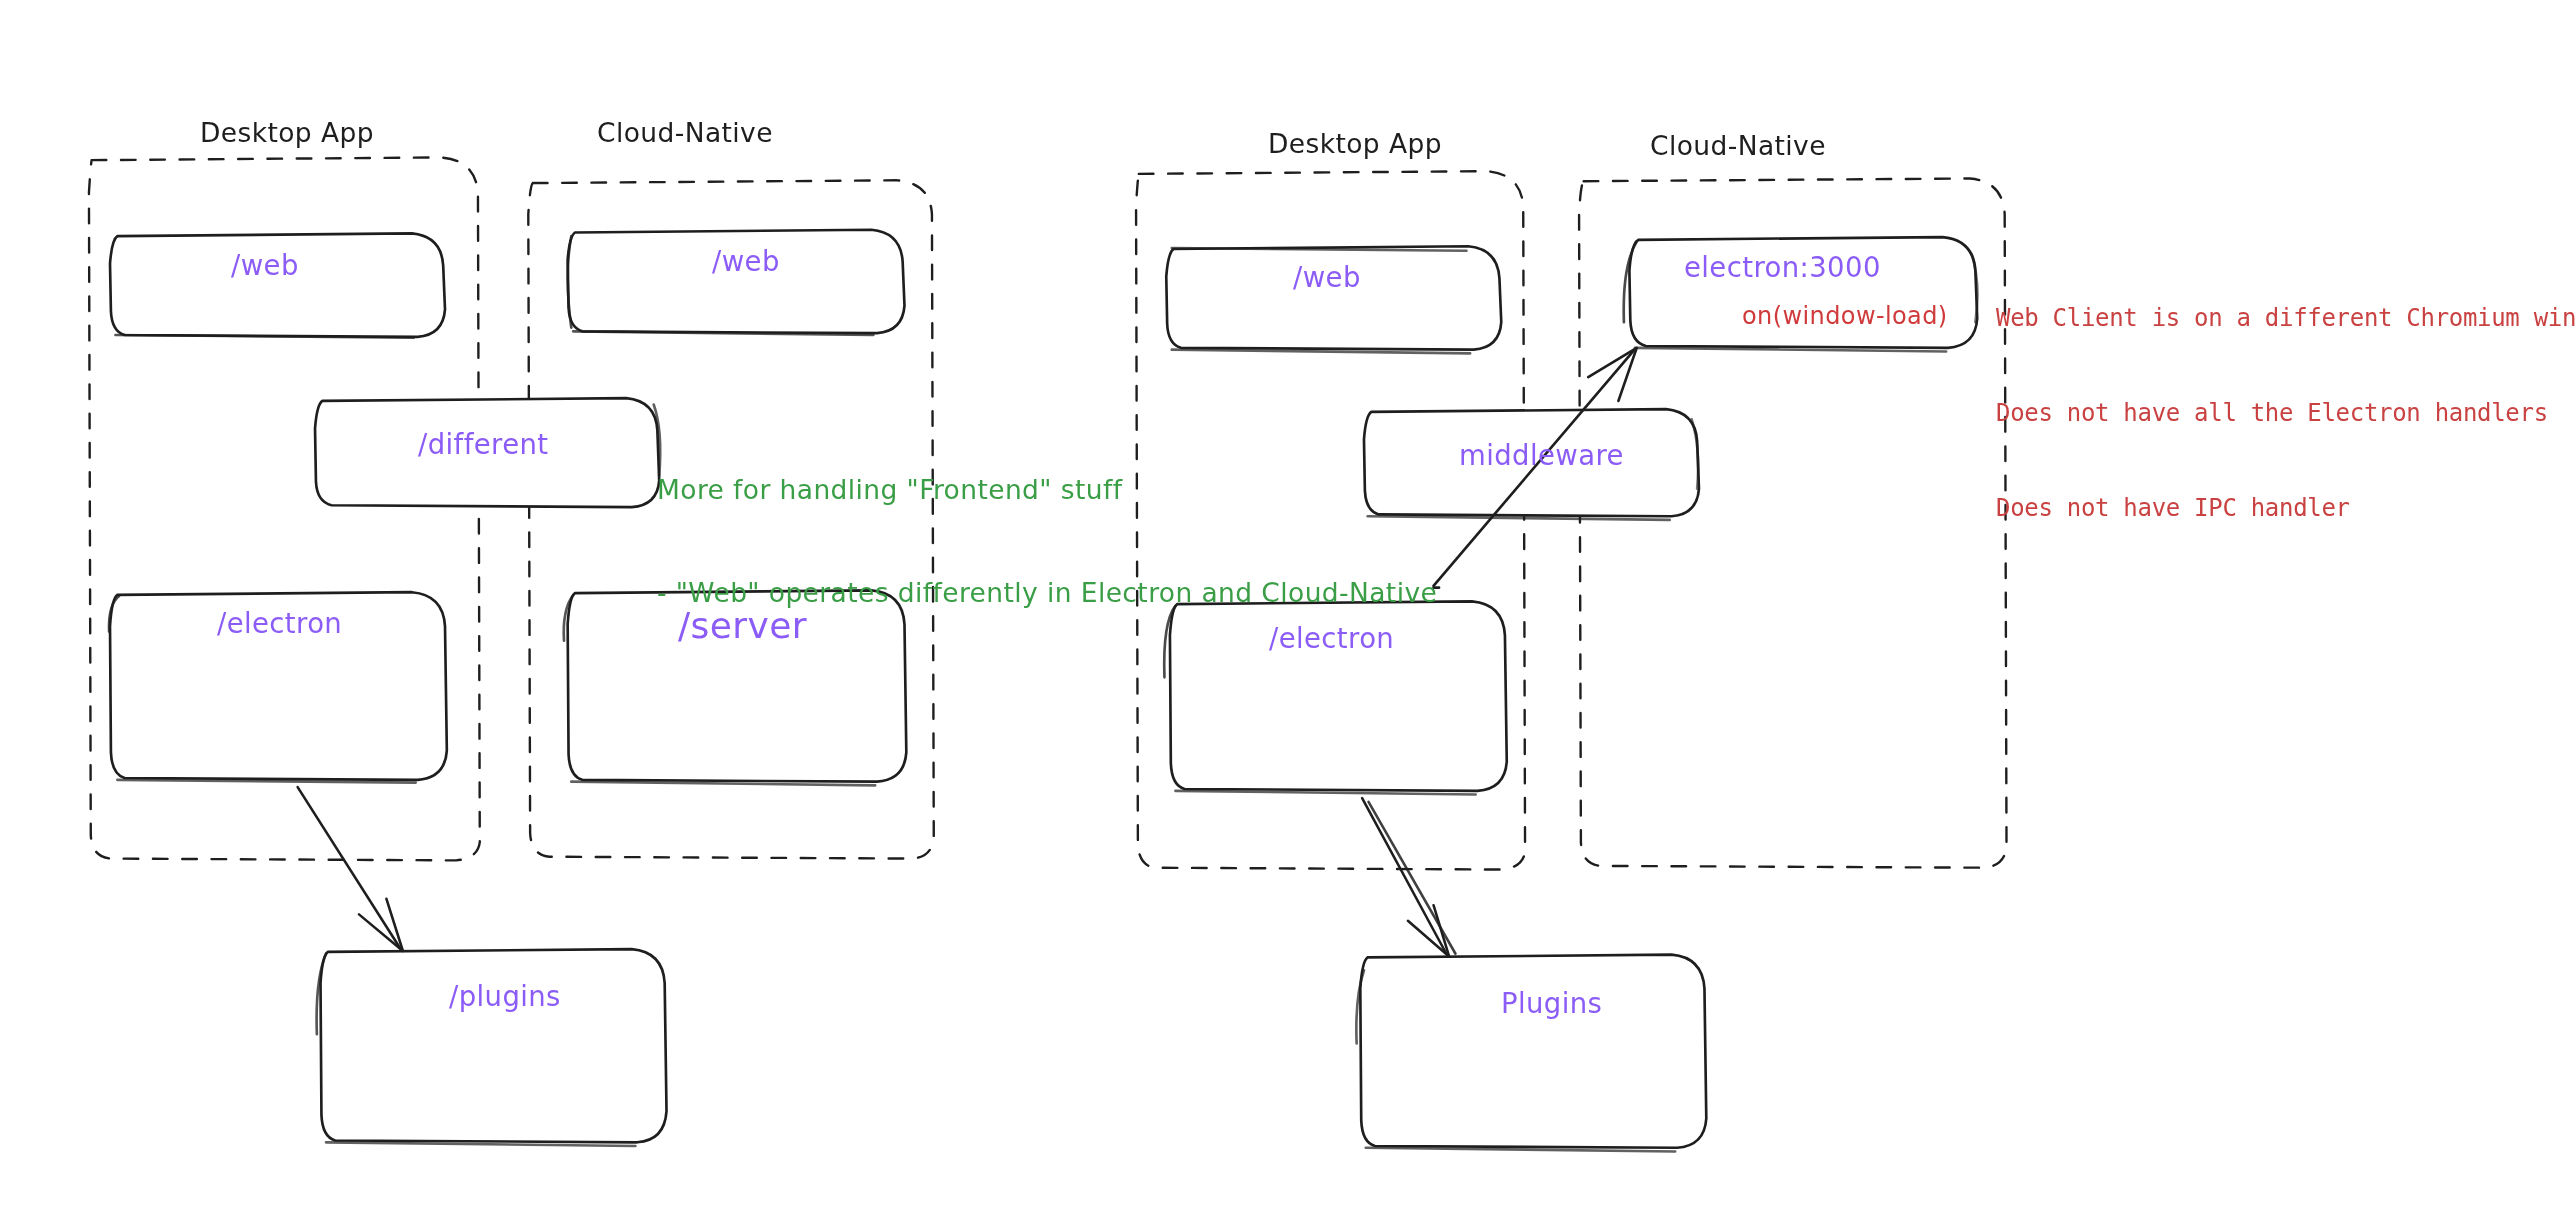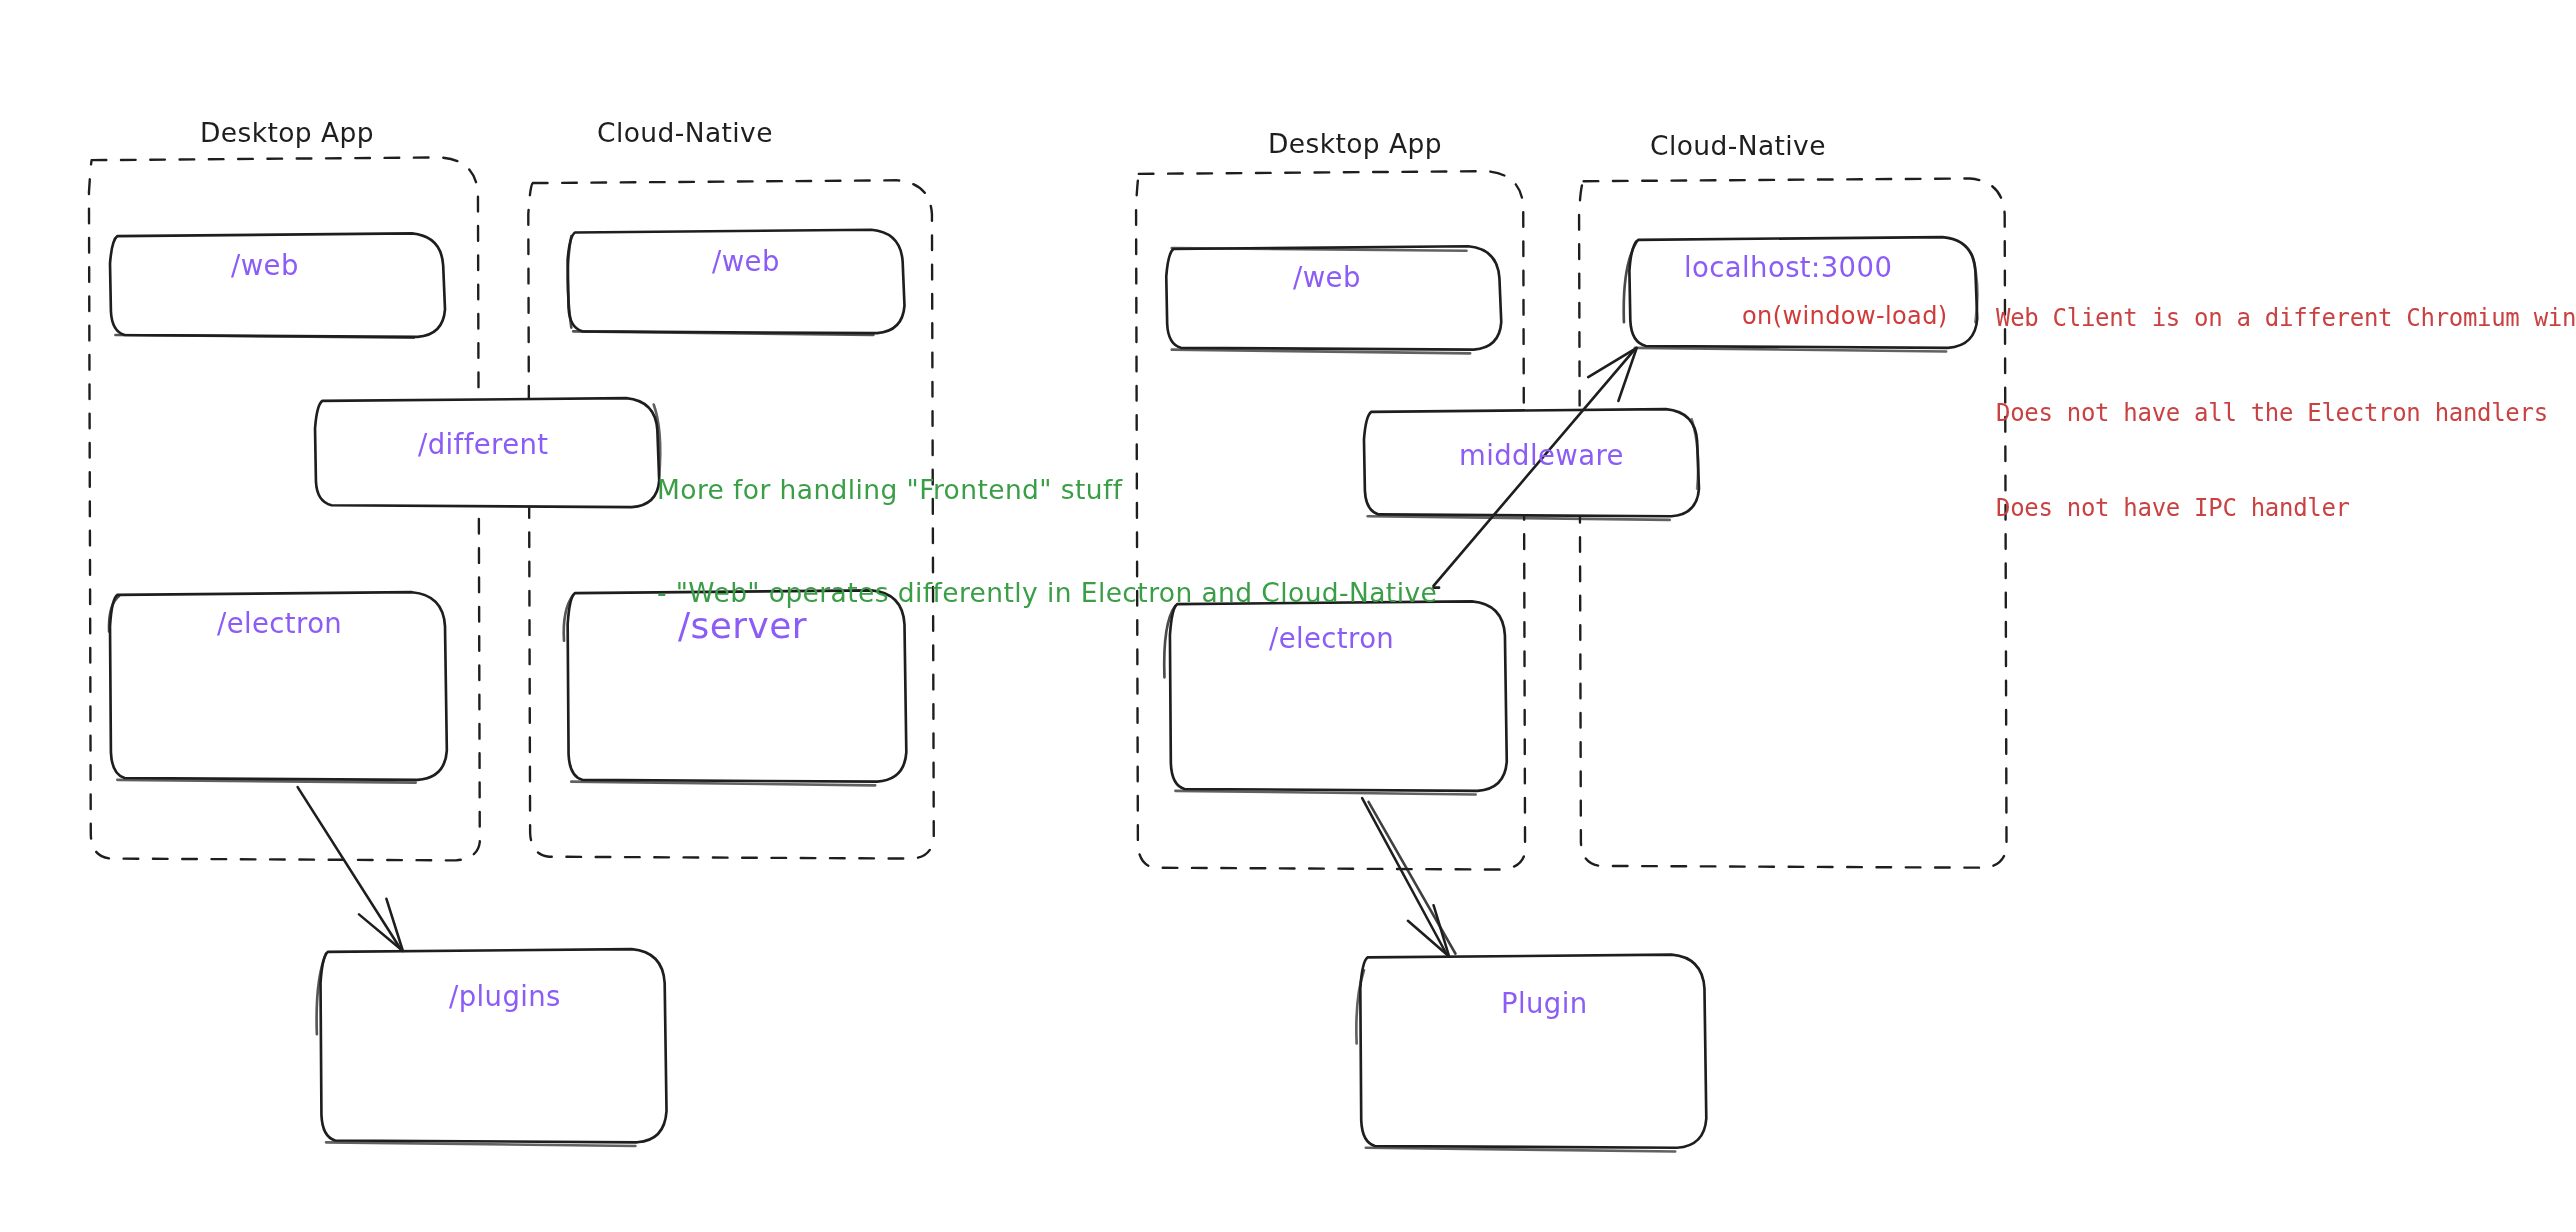--- a/index.html
+++ b/index.html
@@ -177,25 +177,25 @@
 
   <div class="txt note-green" style="left:657px; top:404px;">
     <div>More for handling "Frontend" stuff</div>
     <div>- "Web" operates differently in Electron and Cloud-Native</div>
   </div>
 
   <div class="txt group-title" style="left:1268px; top:128px;">Desktop App</div>
   <div class="txt group-title" style="left:1650px; top:130px;">Cloud-Native</div>
 
   <div class="txt node-label" style="left:1293px; top:261px;">/web</div>
-  <div class="txt node-label" style="left:1684px; top:251px;">localhost:3000</div>
+  <div class="txt node-label" style="left:1684px; top:251px;">electron:3000</div>
   <div class="txt sub-label-red" style="left:1742px; top:302px;">on(window-load)</div>
   <div class="txt node-label" style="left:1459px; top:439px;">middleware</div>
   <div class="txt node-label" style="left:1269px; top:622px;">/electron</div>
-  <div class="txt node-label" style="left:1501px; top:987px;">Plugin</div>
+  <div class="txt node-label" style="left:1501px; top:987px;">Plugins</div>
 
   <div class="txt note-red" style="left:1996px; top:240px;">
     <div>Web Client is on a different Chromium window</div>
     <div>Does not have all the Electron handlers</div>
     <div>Does not have IPC handler</div>
   </div>
 
 </div>
 
 

